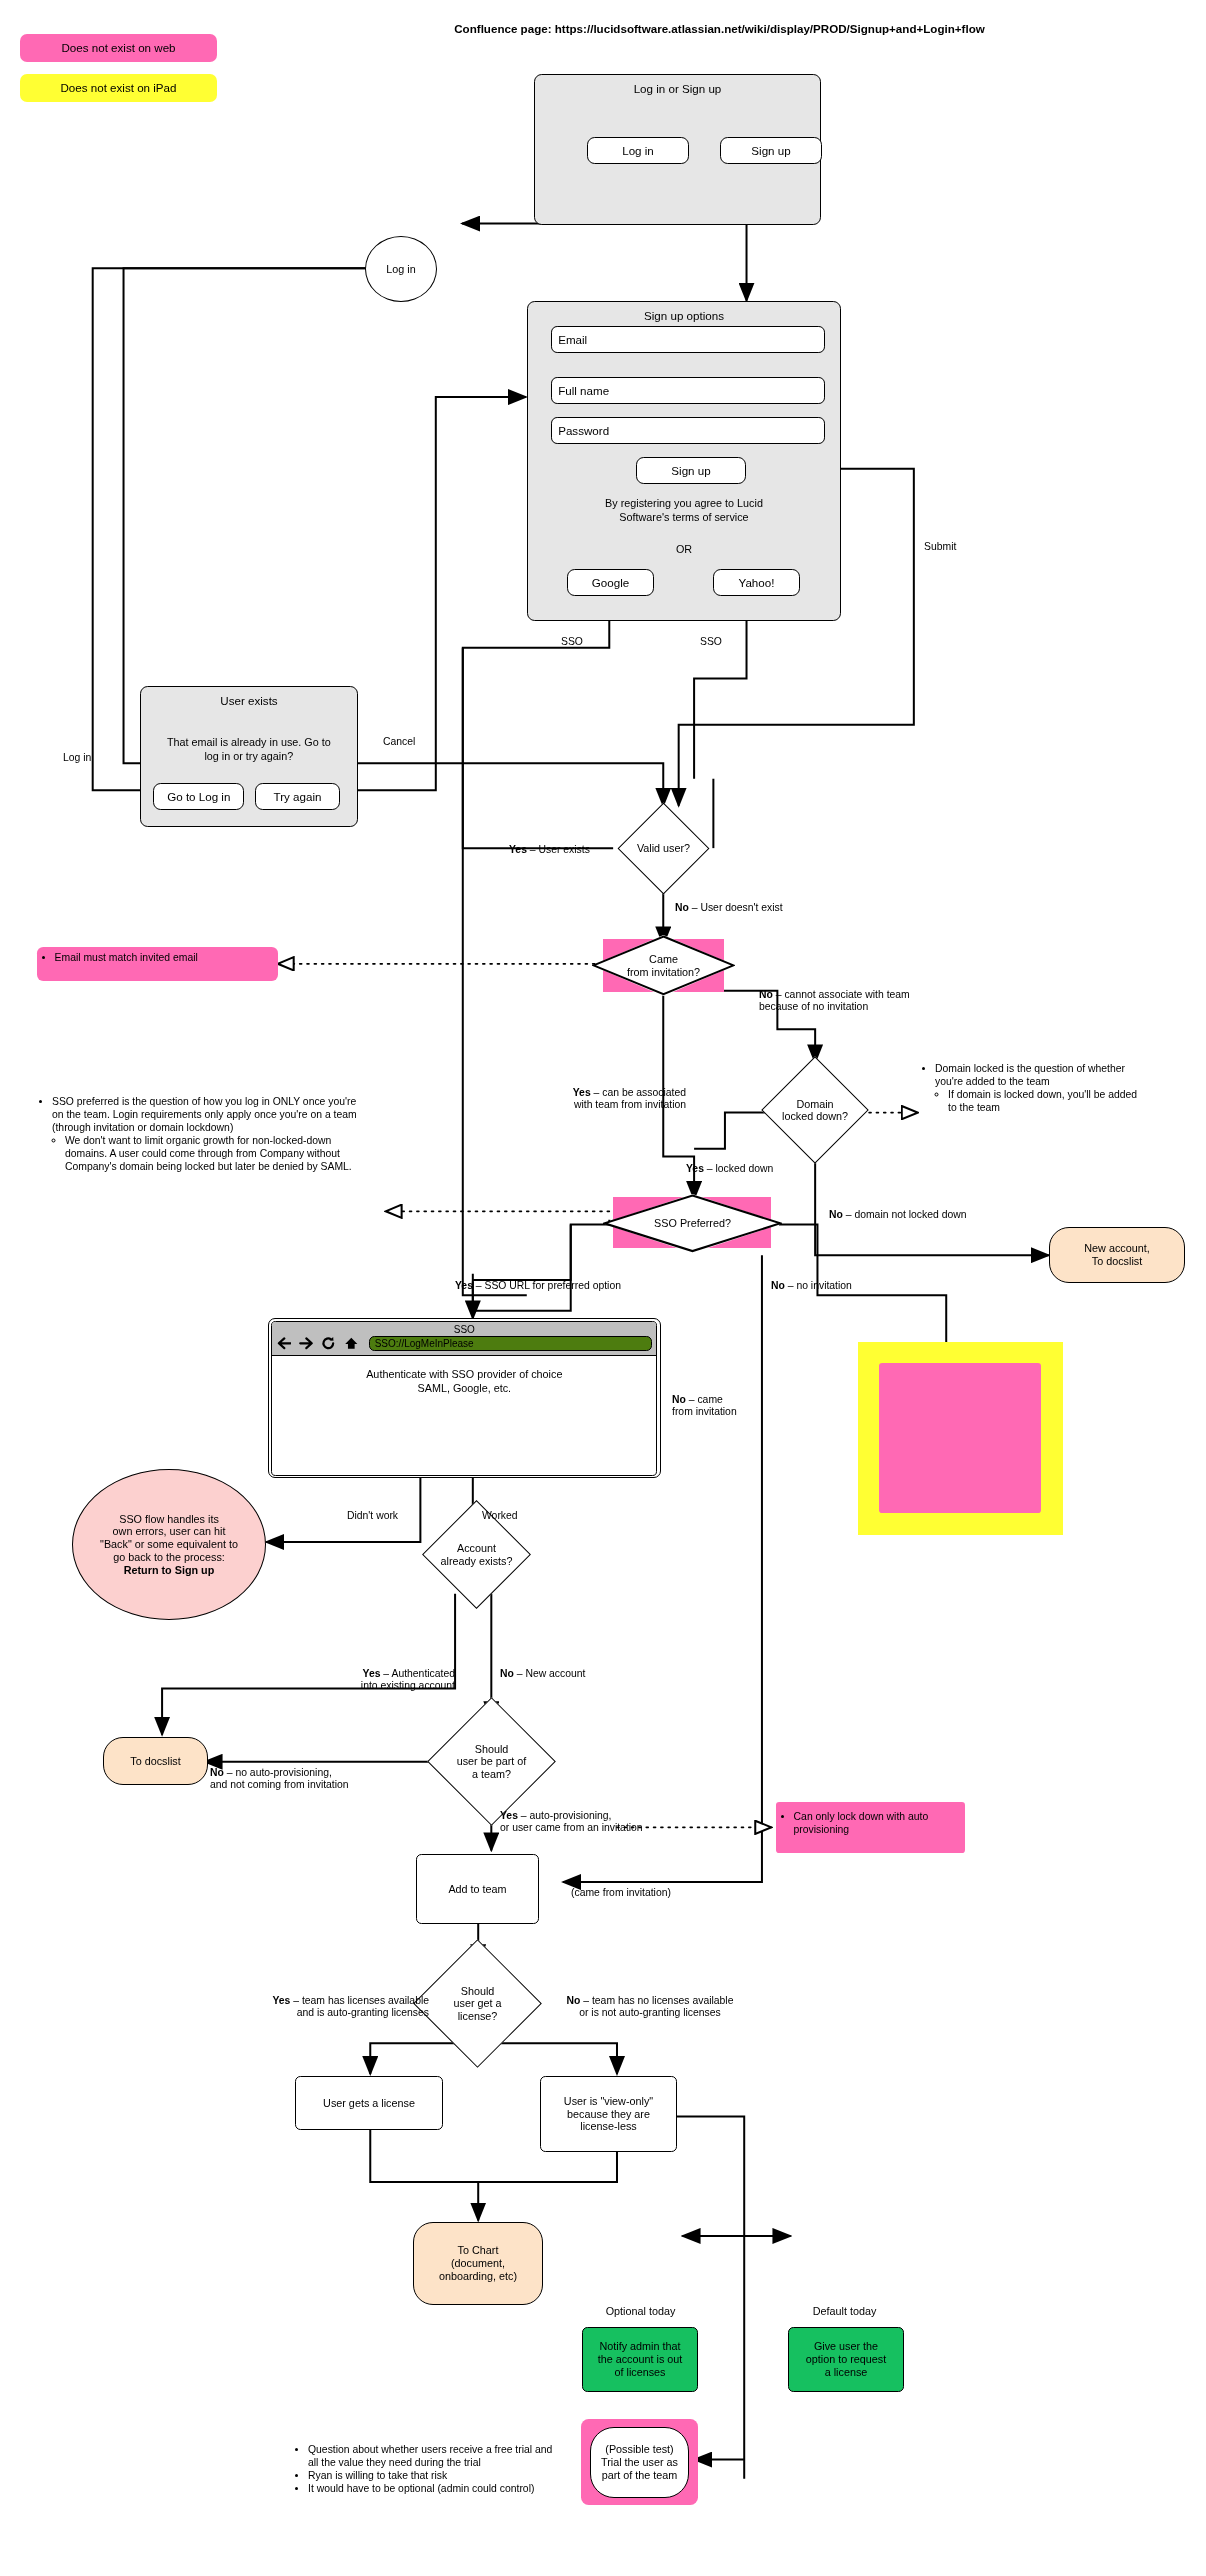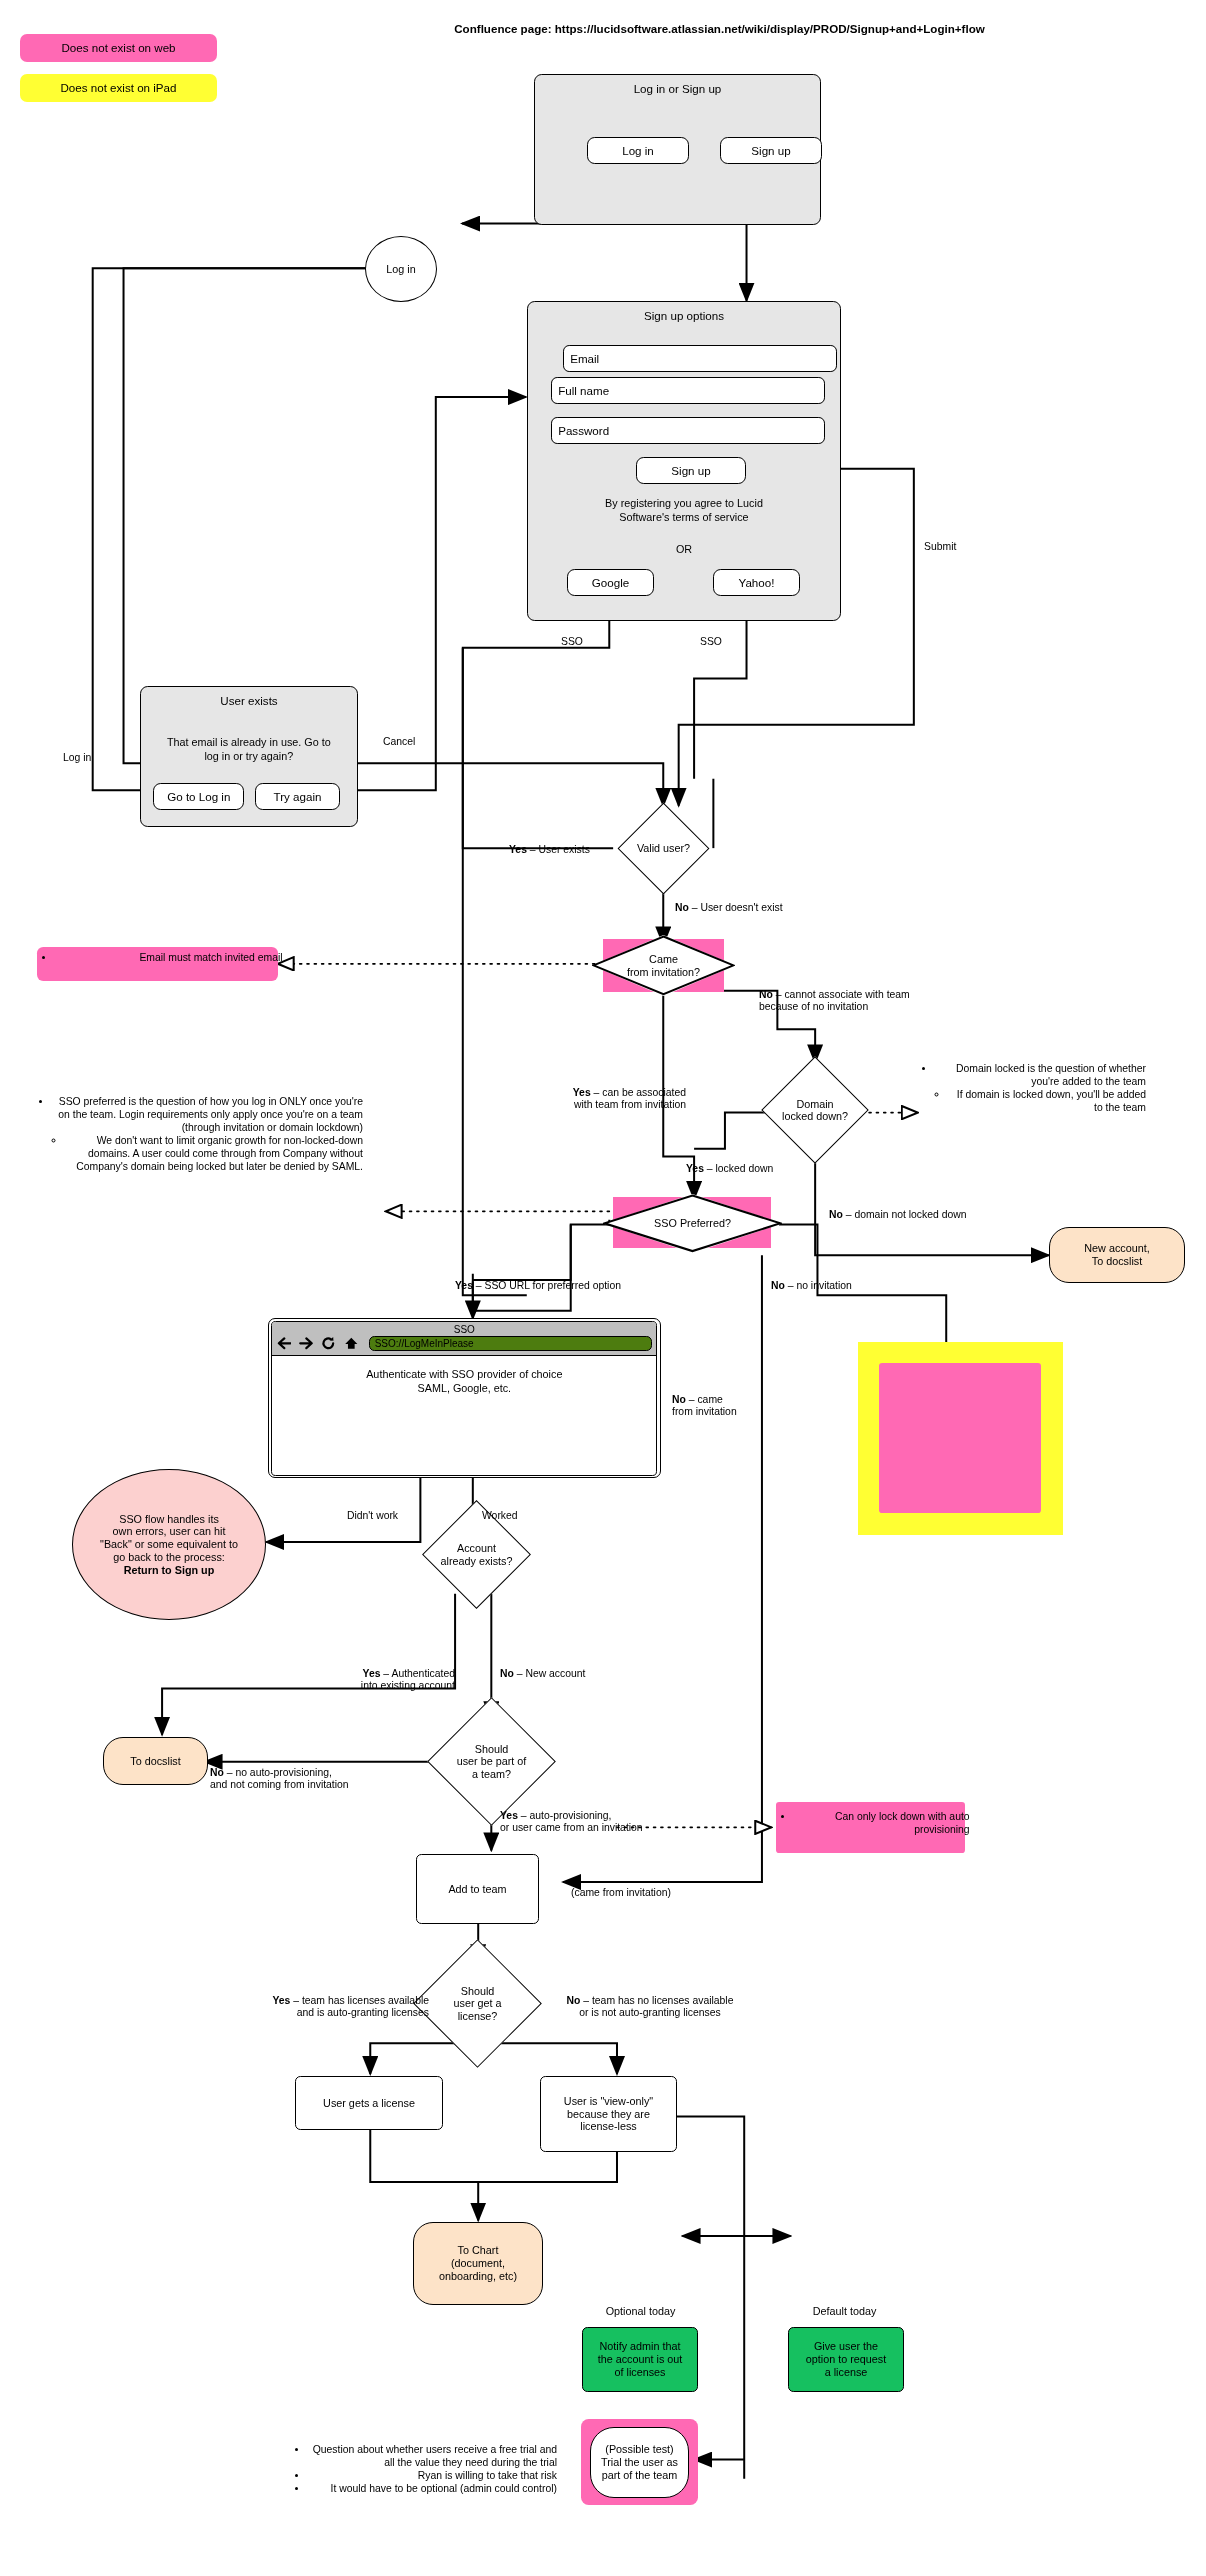--- a/index.html
+++ b/index.html
@@ -47,21 +47,21 @@
   .fdia{position:absolute;}
   .fdia .shape{position:absolute;inset:0;background:#fff;
                clip-path:polygon(50% 0,100% 50%,50% 100%,0 50%);}
   .fdia .edge{position:absolute;inset:0;}
   .fdia .lbl{position:absolute;inset:0;display:flex;align-items:center;
              justify-content:center;text-align:center;font-size:10.8px;line-height:1.15;}
 
   .elabel{position:absolute;font-size:10.4px;line-height:1.2;}
   .elabel b{font-weight:bold;}
 
-  .note{position:absolute;font-size:10.4px;line-height:1.25;text-align:right;}
+  .note{position:absolute;font-size:10.4px;line-height:1.25;}
   .note ul{margin:0;padding-left:13px;}
   .note ul ul{padding-left:13px;}
   .note li{margin:0 0 0 0;}
 
   
   .browser{position:absolute;background:#fff;border:1.5px solid #000;border-radius:7px;padding:2.3px;}
   .browser-inner{border:1.5px solid #000;border-radius:4.6px;overflow:hidden;height:100%;}
   .browser-bar{background:#bfbfbf;border-bottom:1.5px solid #000;}
   .browser-bar-title{text-align:center;font-size:10px;padding-top:1.5px;}
   .browser-icons{display:flex;align-items:center;gap:7.7px;padding:1.5px 4.6px 3.9px 4.6px;}
@@ -178,21 +178,21 @@
   <div class="panel" style="position:absolute;left:534px;top:74px;width:285px;height:149px;">
     <div class="panel-title">Log in or Sign up</div>
     <div class="btn" style="position:absolute;left:52px;top:62px;width:100px;height:25.4px;">Log in</div>
     <div class="btn" style="position:absolute;left:185px;top:62px;width:100px;height:25.4px;">Sign up</div>
   </div>
 
   <div class="node" style="left:365px;top:236px;width:72px;height:66px;background:#fff;border:1.5px solid #000;border-radius:50%;font-size:10.8px;">Log in</div>
 
   <div class="panel" style="position:absolute;left:527px;top:301px;width:312px;height:318px;">
     <div class="panel-title">Sign up options</div>
-    <div class="field" style="position:absolute;left:23px;top:43px;width:266px;height:25px;margin-left:12px;">Email</div>
+    <div class="field" style="position:absolute;left:23px;top:24px;width:266px;height:25px;">Email</div>
     <div class="field" style="position:absolute;left:23px;top:75px;width:266px;height:25px;">Full name</div>
     <div class="field" style="position:absolute;left:23px;top:115px;width:266px;height:25px;">Password</div>
     <div class="btn" style="position:absolute;left:108px;top:155px;width:108px;height:25.4px;">Sign up</div>
     <div style="position:absolute;left:19px;top:194px;width:274px;text-align:center;font-size:10.8px;line-height:1.3;">
       <div>By registering you agree to Lucid</div>
       <div>Software's terms of service</div>
     </div>
     <div style="position:absolute;left:19px;top:241px;width:274px;text-align:center;font-size:10.8px;">OR</div>
     <div class="btn" style="position:absolute;left:39px;top:267px;width:85px;height:25.4px;">Google</div>
     <div class="btn" style="position:absolute;left:185px;top:267px;width:85px;height:25.4px;">Yahoo!</div>

